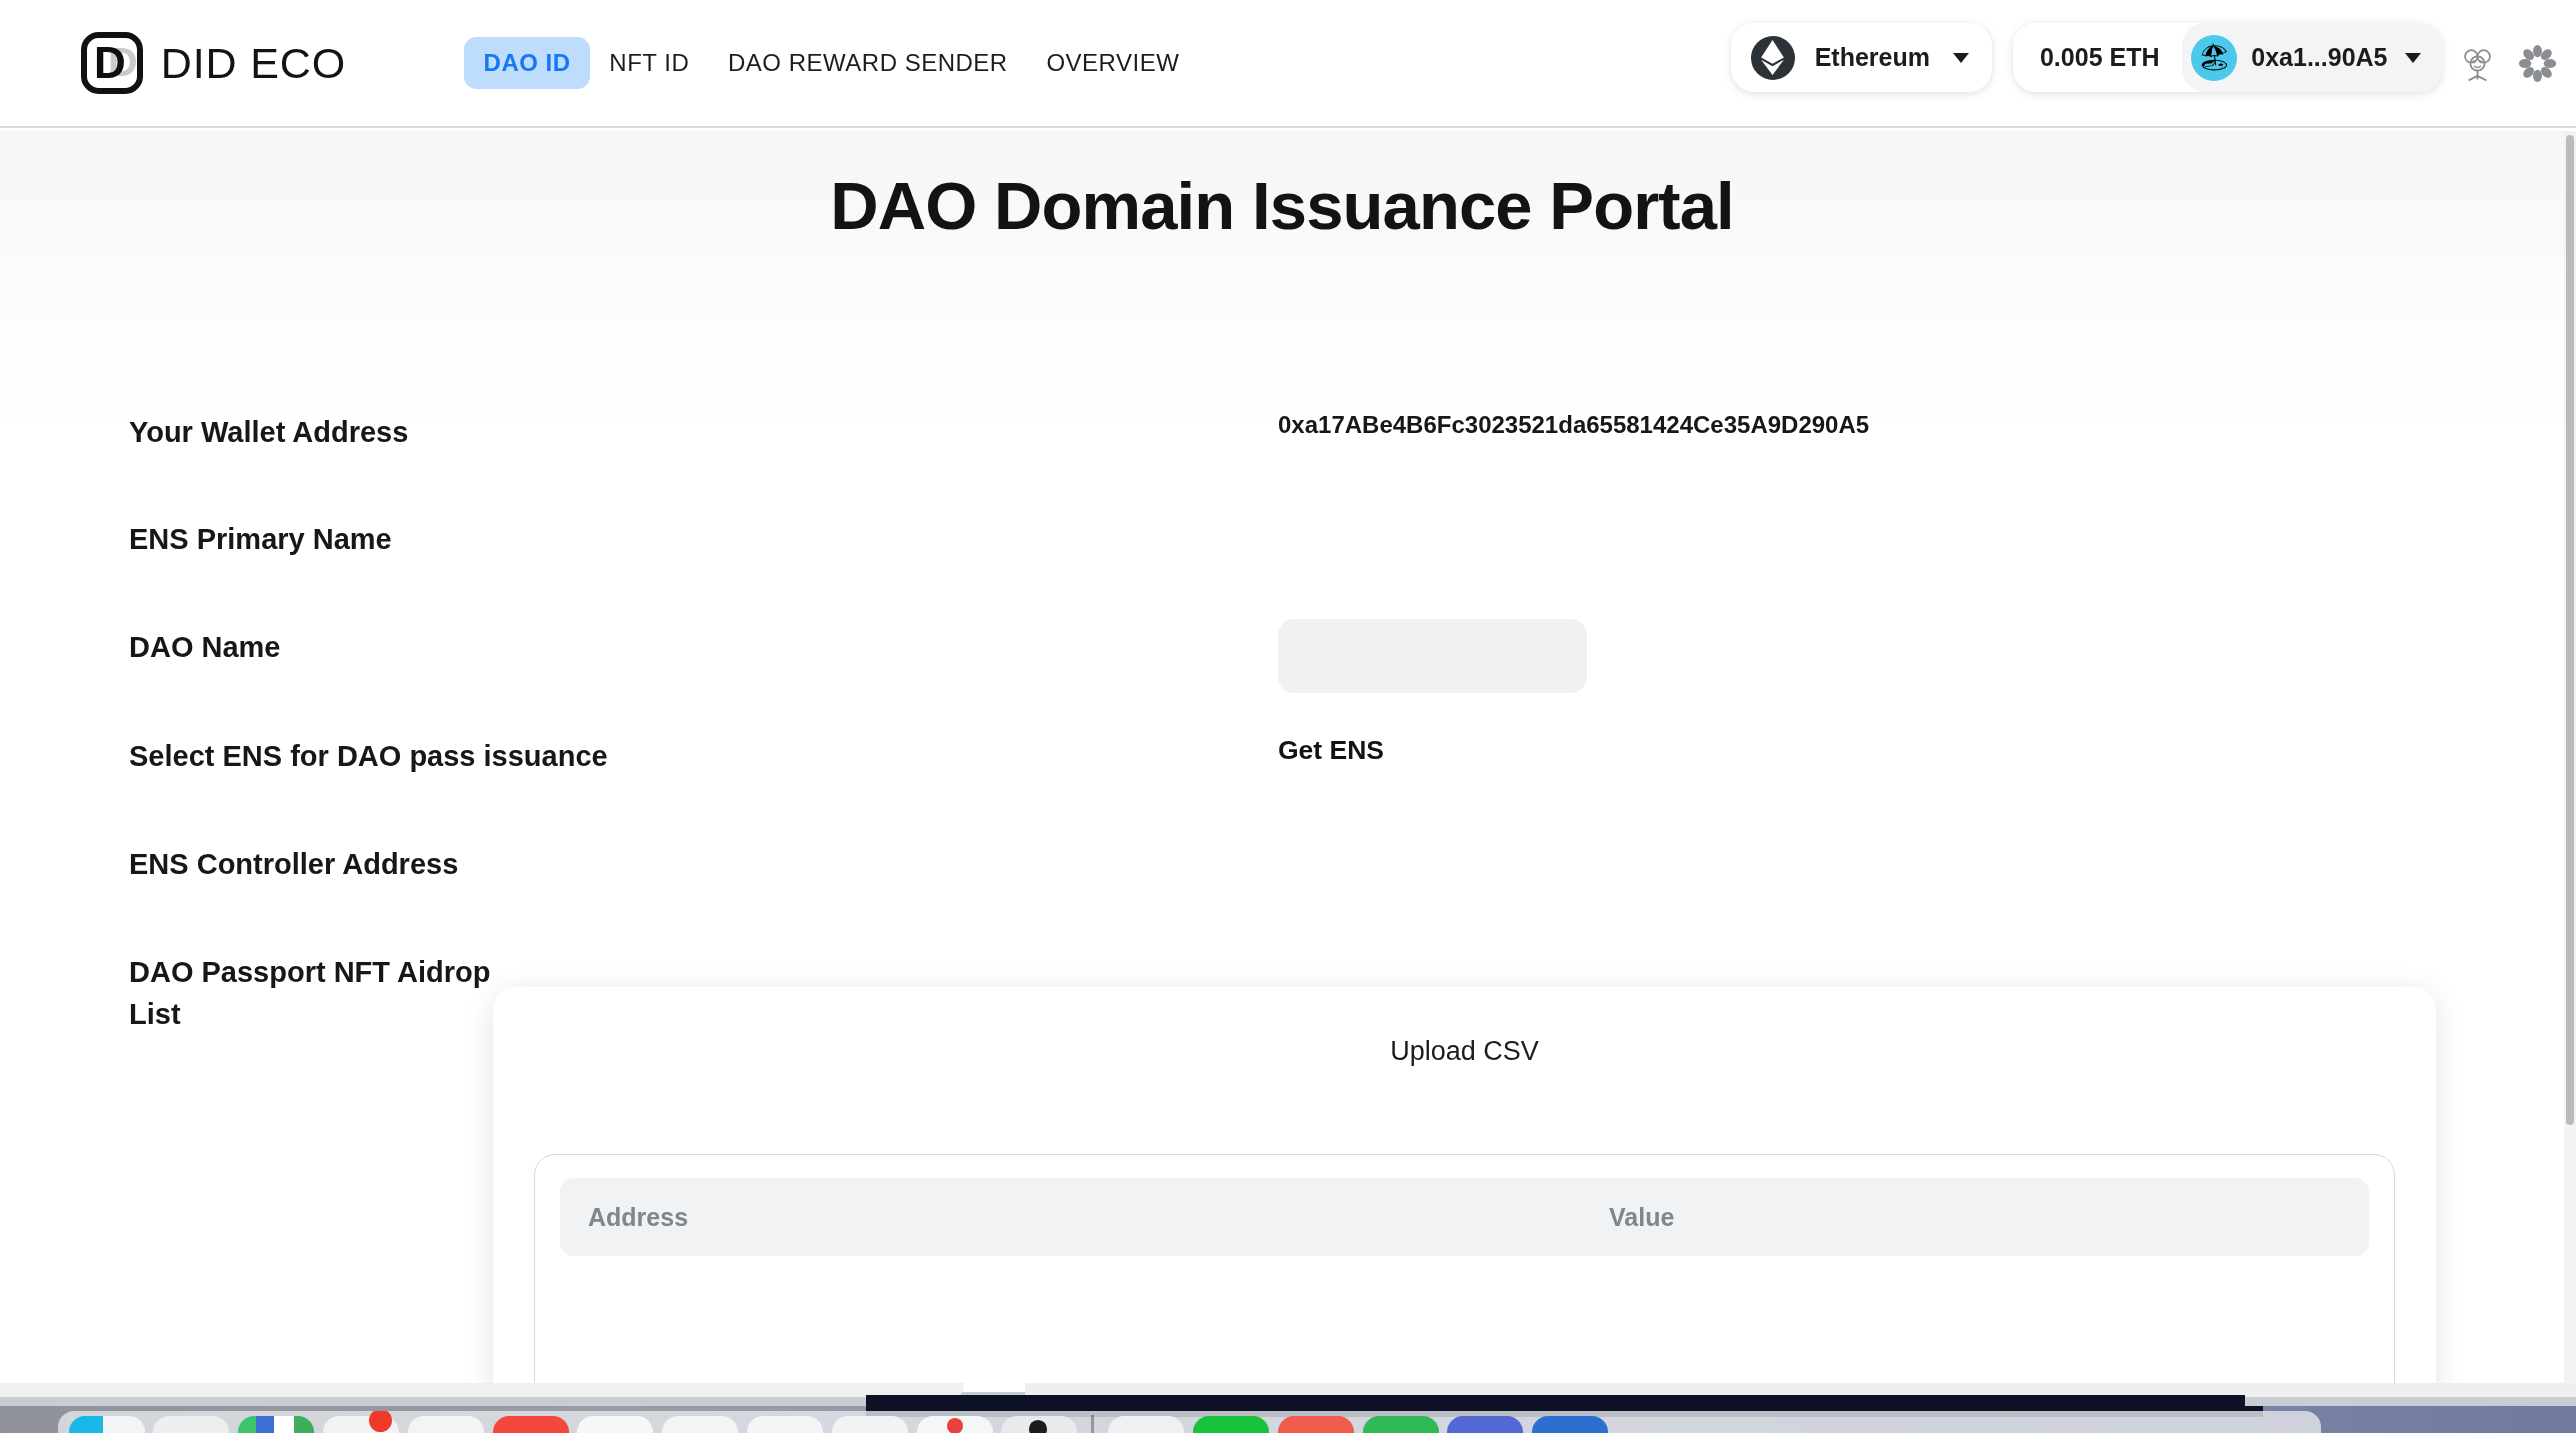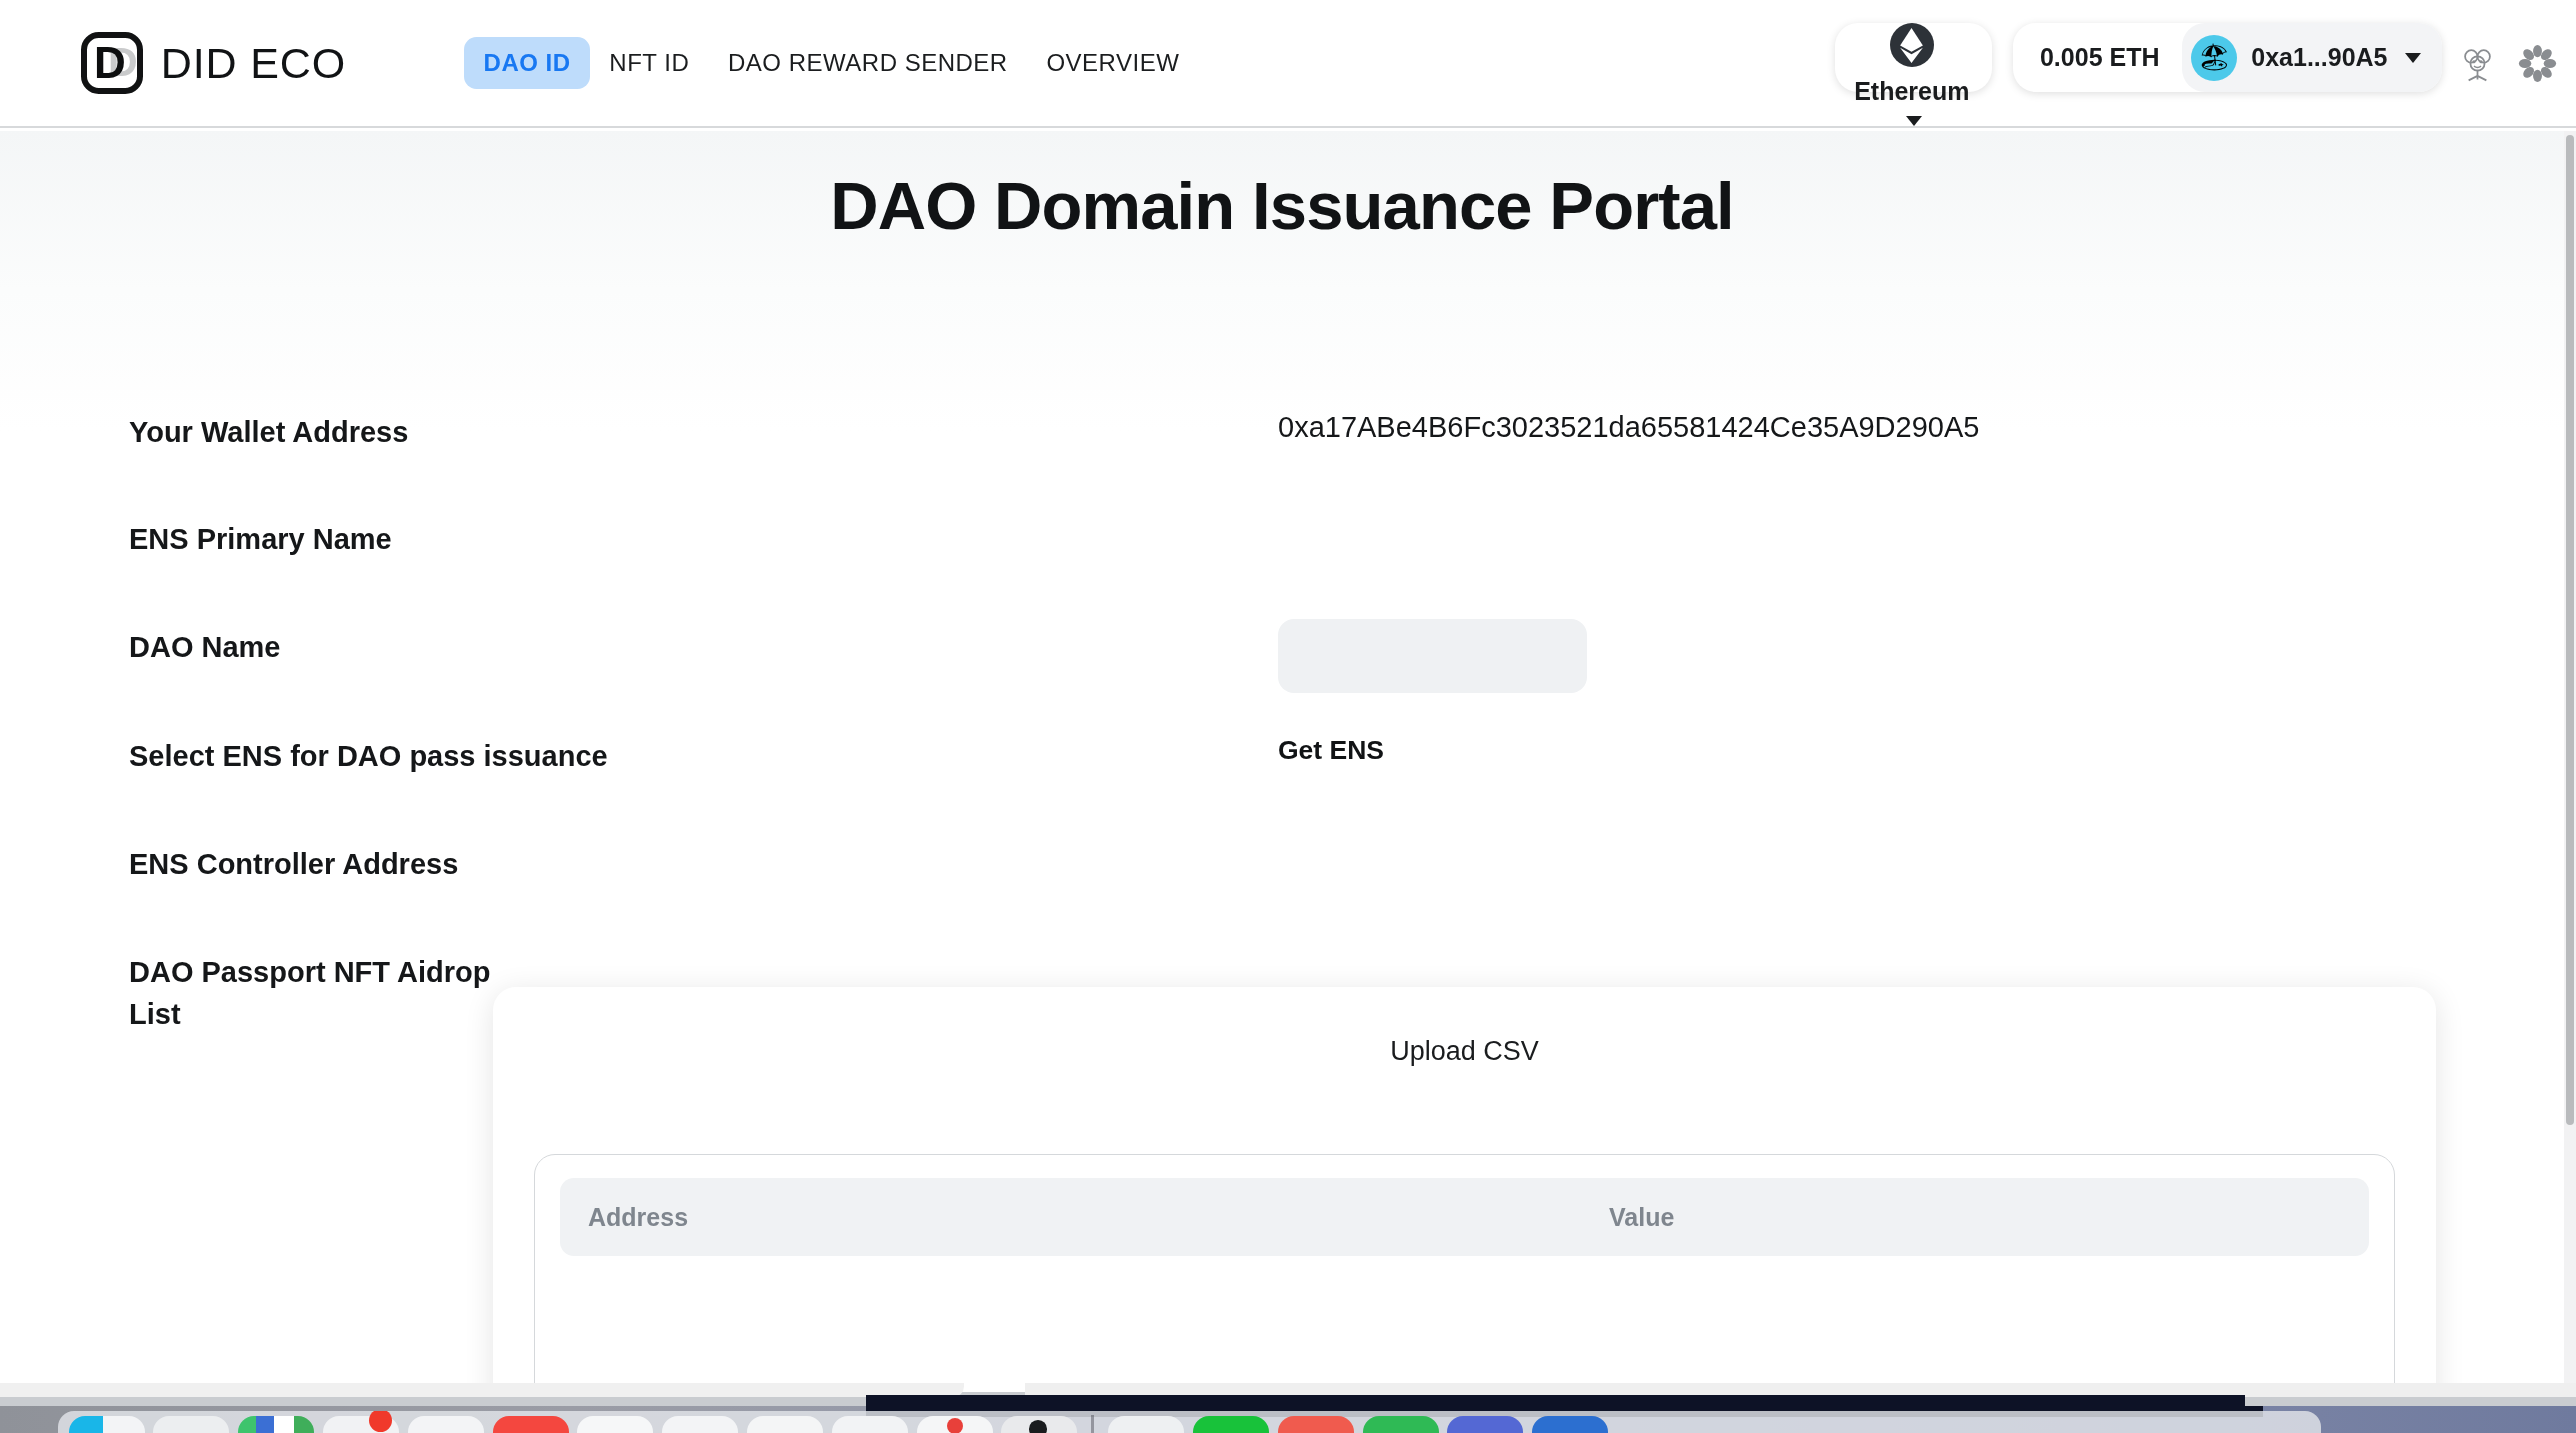--- a/index.html
+++ b/index.html
@@ -110,21 +110,21 @@
     gap: 21px;
   }
   .chip {
     background: #ffffff;
     border-radius: 23px;
     box-shadow: 0 1.8px 8px rgba(0,0,0,0.13);
     display: flex;
     align-items: center;
     height: 69px;
   }
-  .chip-network { padding: 0 23px 0 19.4px; gap: 10px; flex-direction: column; }
+  .chip-network { padding: 0 23px 0 19.4px; gap: 20px; }
   .eth-badge {
     width: 44px; height: 44px;
     border-radius: 50%;
     background: #2d3238;
     display: flex;
     align-items: center;
     justify-content: center;
     flex: 0 0 auto;
   }
   .chip-label {
@@ -222,22 +222,22 @@
   }
   .field-label {
     width: 1149px;
     font-size: 29px;
     font-weight: bold;
     color: #151719;
     line-height: 1.45;
     flex: 0 0 auto;
   }
   .field-value {
-    font-size: 29px;
-    font-weight: normal;
+    font-size: 24px;
+    font-weight: bold;
     color: #151719;
     white-space: nowrap;
   }
   .text-input {
     width: 309px;
     height: 74px;
     background: #eff1f3;
     border: none;
     border-radius: 16px;
   }

